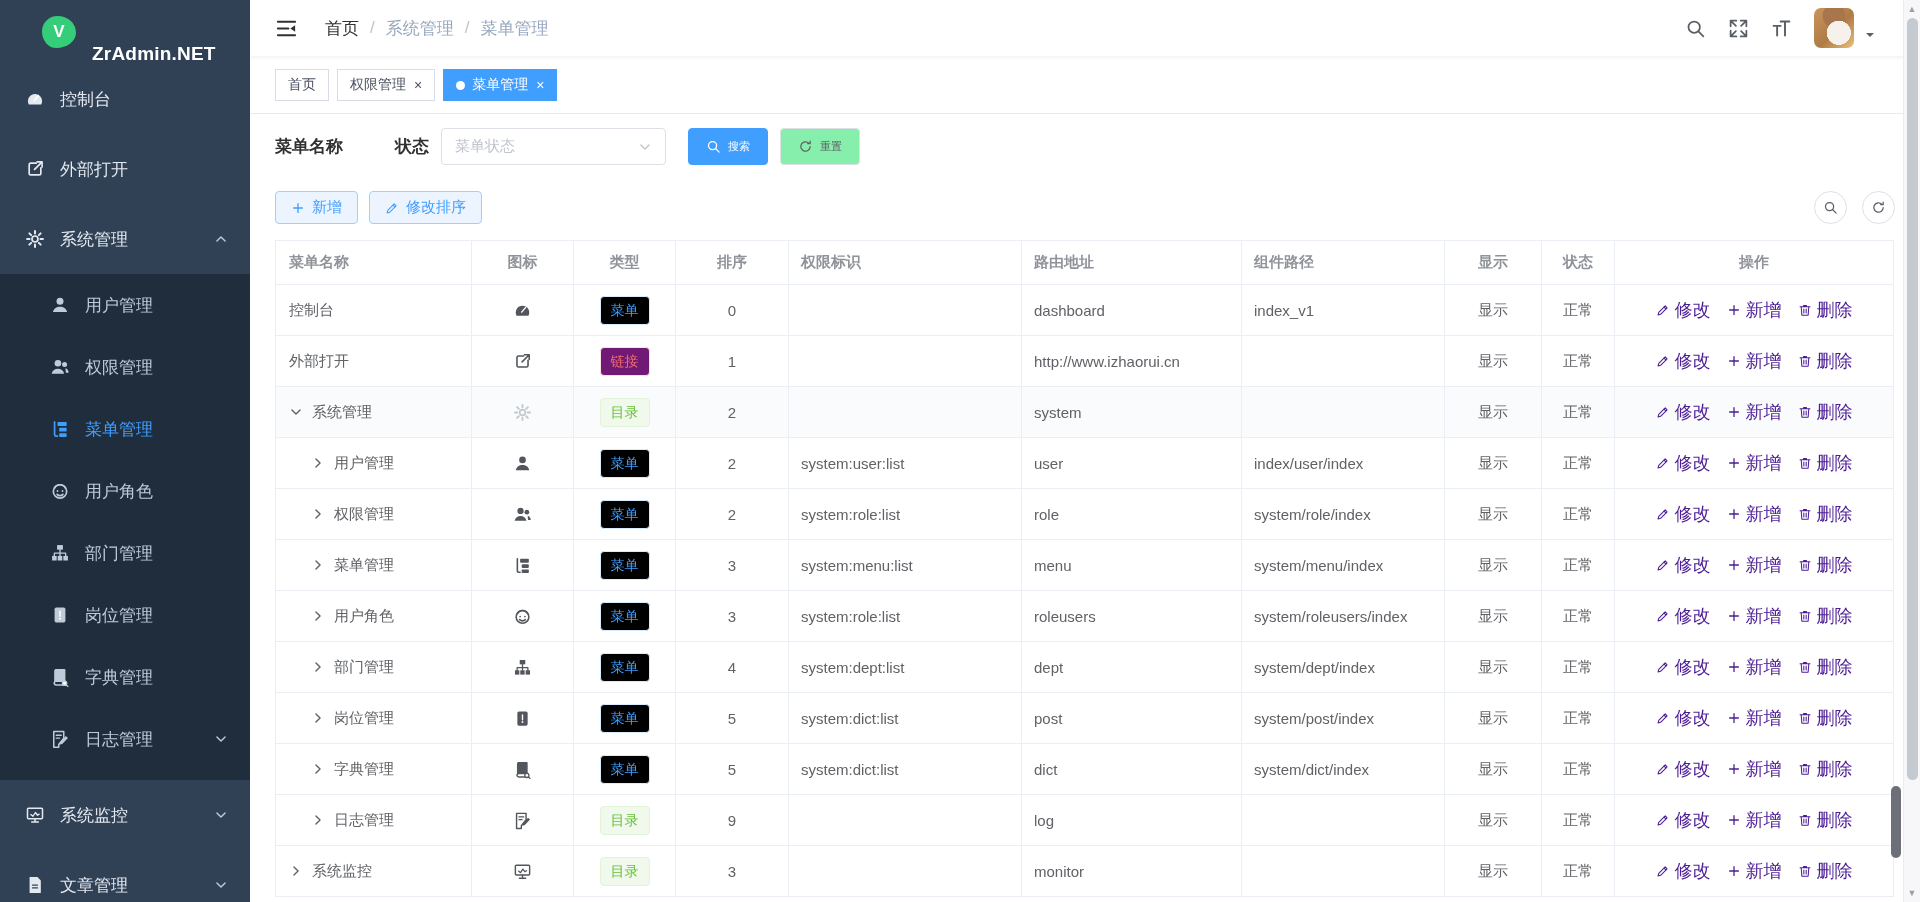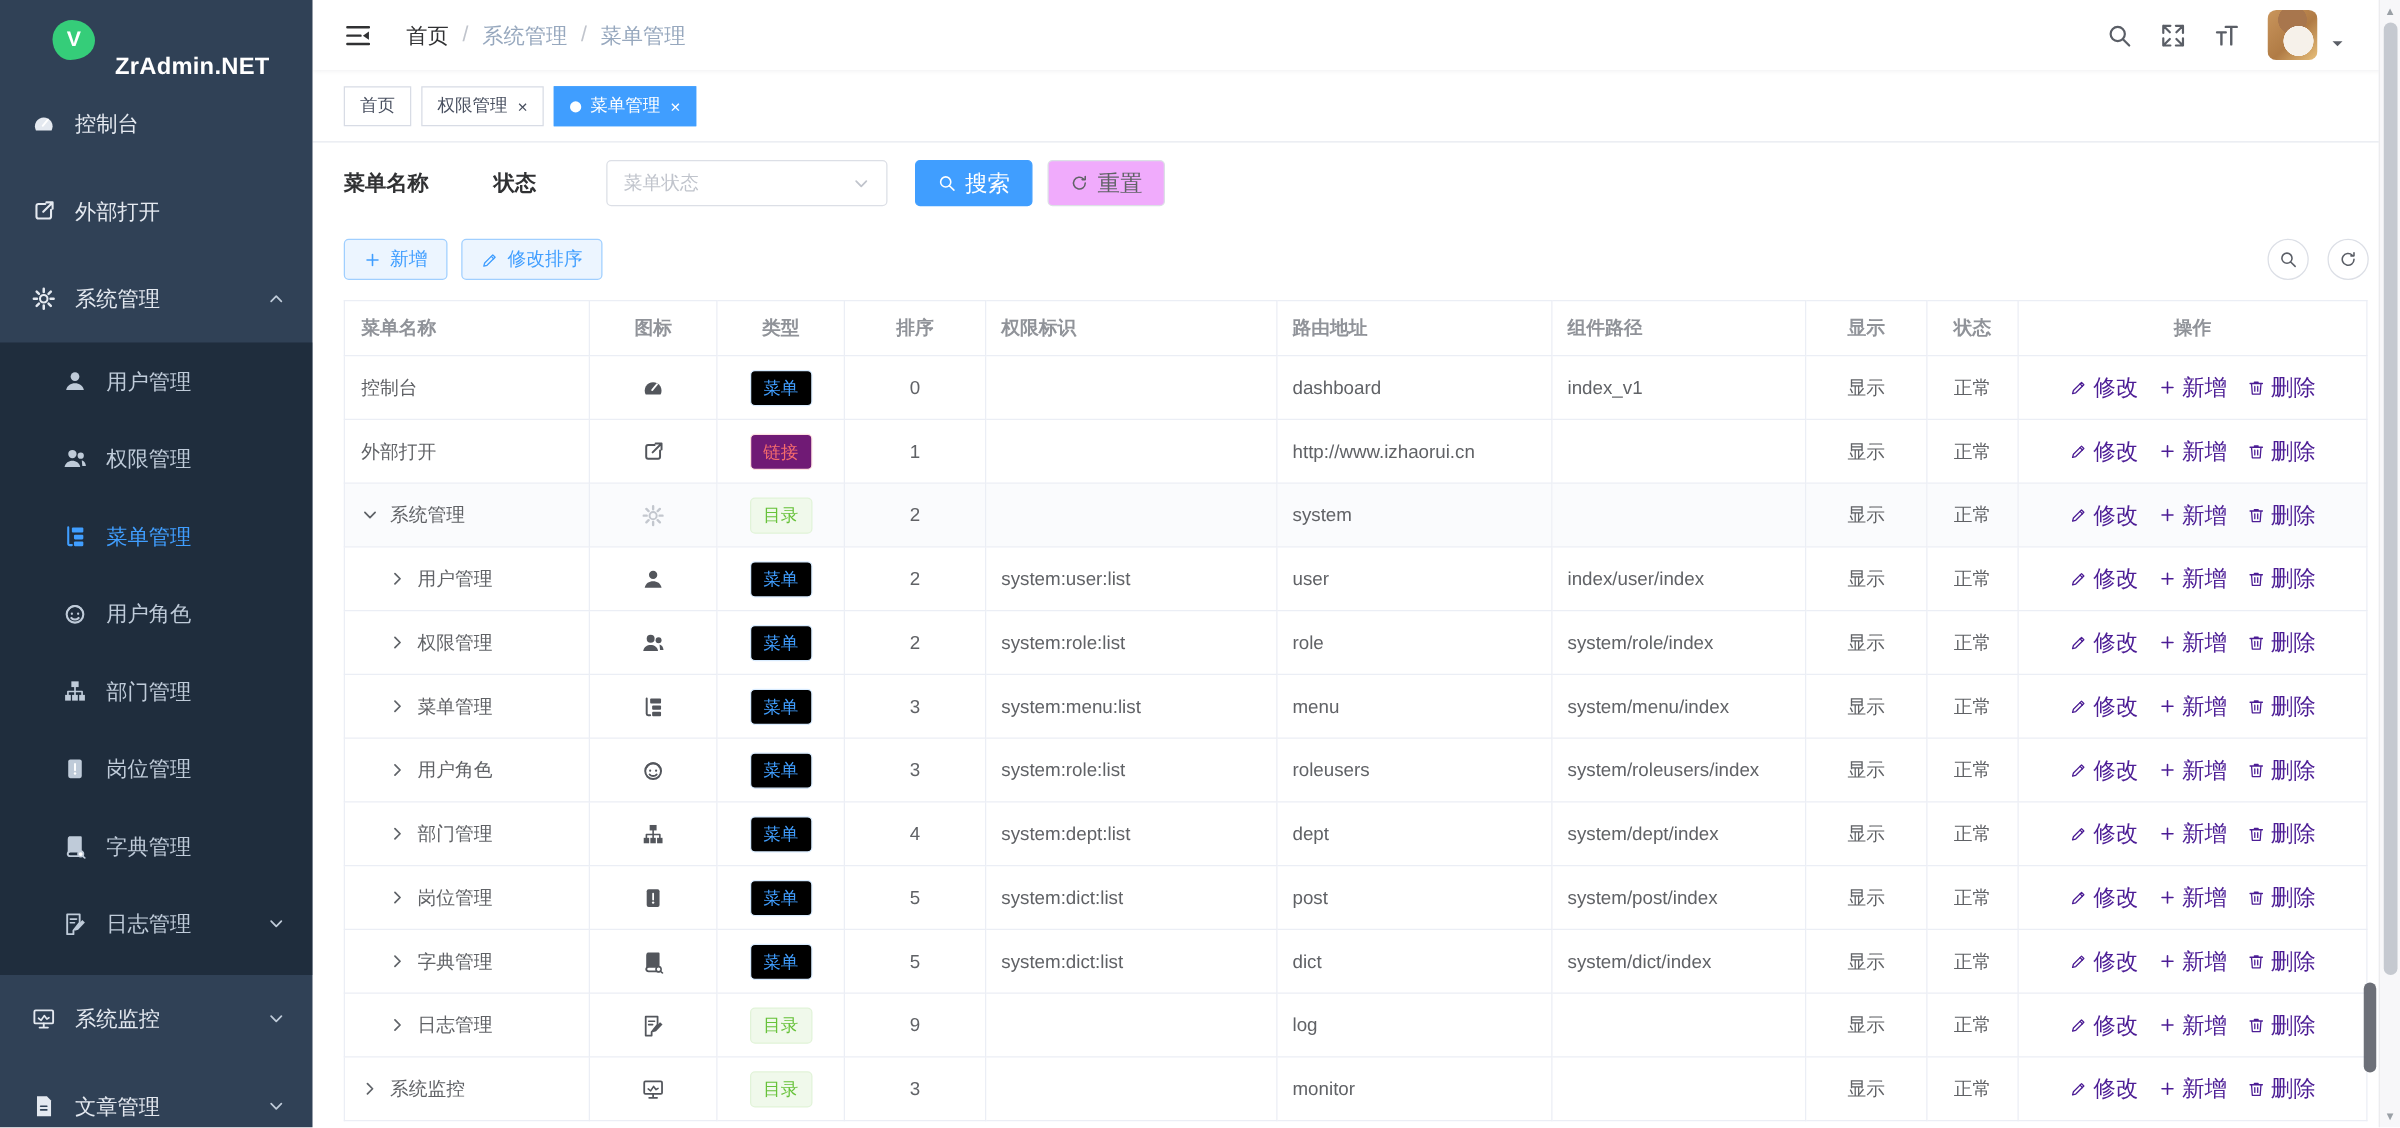--- a/index.html
+++ b/index.html
@@ -44,26 +44,26 @@
   .tab .tclose { margin-left:8px; font-size:14px; line-height:1; cursor:pointer; }
   .tab.active { background:#409eff; border-color:#409eff; color:#fff; }
 
   .content { padding:0 25px; }
 
   .filter-row { margin-top:14px; display:flex; align-items:center; }
   .f-label { font-size:17px; font-weight:bold; color:#303133; margin-right:12px; white-space:nowrap; }
   .f-label.second { margin-left:40px; }
   .text-input { width:234px; height:37px; border:1px solid #dcdfe6; border-radius:4px; padding:0 13px; font-size:15px; color:#606266; font-family:inherit; outline:none; }
   .text-input::placeholder { color:#c0c4cc; }
-  .select { width:225px; height:37px; border:1px solid #dcdfe6; border-radius:4px; padding:0 13px; display:flex; align-items:center; justify-content:space-between; color:#c0c4cc; font-size:15px; cursor:pointer; background:#fff;margin-left:44px; }
+  .select { width:225px; height:37px; border:1px solid #dcdfe6; border-radius:4px; padding:0 13px; display:flex; align-items:center; justify-content:space-between; color:#c0c4cc; font-size:15px; cursor:pointer; background:#fff; }
   .select .sel-arrow { width:14px; height:14px; color:#c0c4cc; display:inline-flex; }
-  .btn { display:inline-flex; align-items:center; justify-content:center; height:37px; border-radius:4px; font-size:18px; cursor:pointer; border:1px solid transparent; white-space:nowrap; }
+  .btn { display:inline-flex; align-items:center; justify-content:center; height:37px; border-radius:4px; font-size:11px; cursor:pointer; border:1px solid transparent; white-space:nowrap; }
   .btn .bicon { width:15px; height:15px; display:inline-flex; margin-right:7px; }
   .btn-primary { background:#409eff; border-color:#409eff; color:#fff; padding:0 17px; margin-left:22px; }
-  .btn-plainwhite { background:#f0abfc; border-color:#dcdfe6; color:#606266; padding:0 17px; margin-left:12px; }
+  .btn-plainwhite { background:#86efac; border-color:#dcdfe6; color:#606266; padding:0 17px; margin-left:12px; }
 
   .toolbar-row { margin-top:26px; display:flex; align-items:center; }
   .btn-soft { background:#ecf5ff; border-color:#a0cfff; color:#409eff; height:33px; padding:0 15px; margin-right:11px; font-size:15px; }
   .btn-soft .bicon { width:14px; height:14px; }
   .right-tools { margin-left:auto; display:flex; align-items:center; }
   .circle-btn { width:33px; height:33px; border-radius:50%; border:1px solid #dcdfe6; background:#fff; display:inline-flex; align-items:center; justify-content:center; color:#5a5e66; cursor:pointer; margin-left:15px; }
   .circle-btn .bicon { width:15px; height:15px; display:inline-flex; }
 
   
   .menu-table { margin-top:16px; width:1618px; border-collapse:collapse; table-layout:fixed; font-size:15px; color:#606266; }

